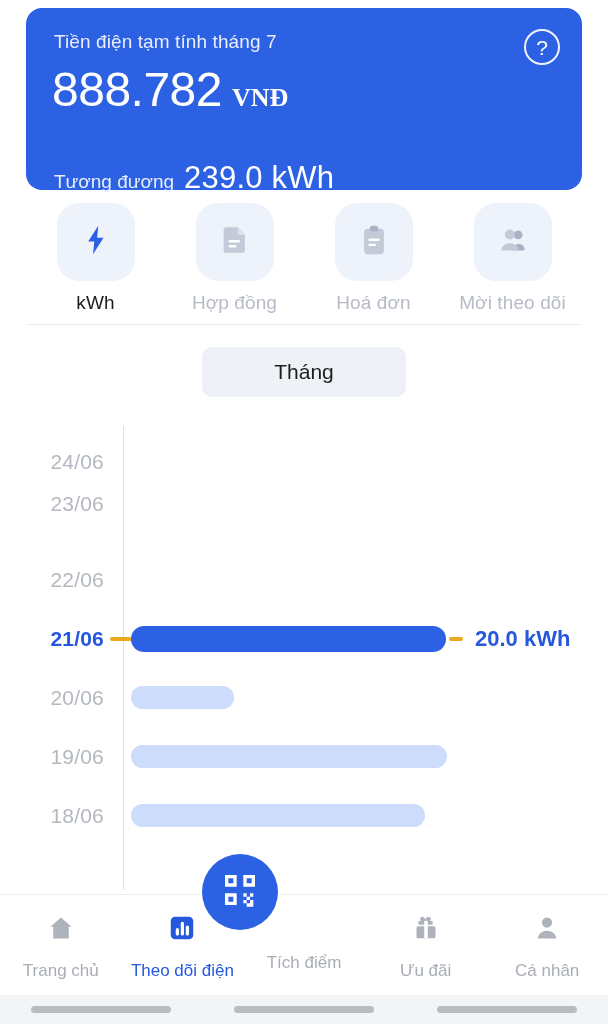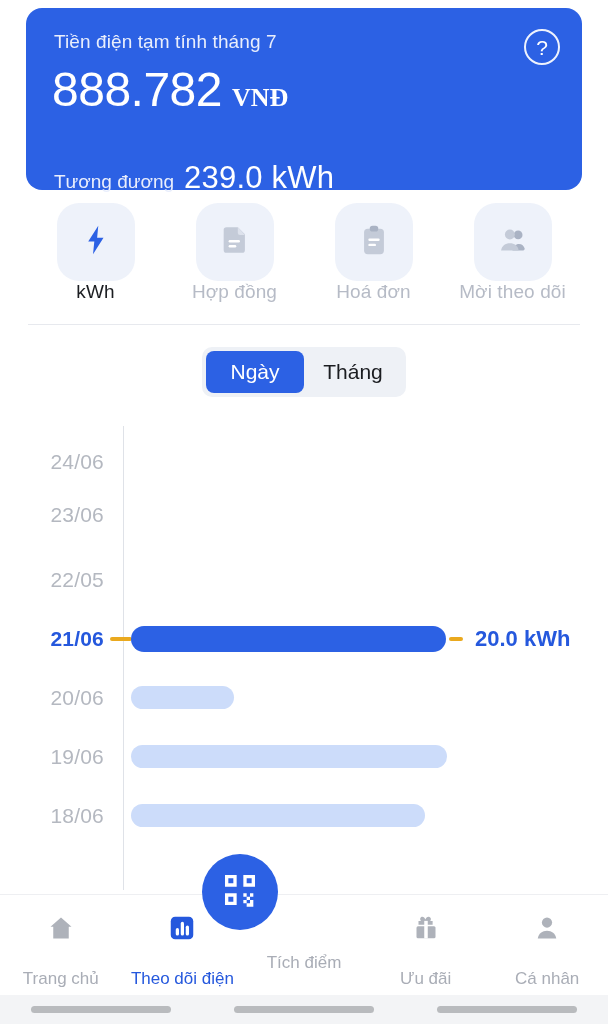--- a/index.html
+++ b/index.html
@@ -57,21 +57,21 @@
   .quick-item {
     width: 139px; display: flex; flex-direction: column; align-items: center;
     cursor: pointer;
   }
   .quick-tile {
     width: 78px; height: 78px; border-radius: 22px;
     background: #eef2fa;
     display: flex; align-items: center; justify-content: center;
   }
   .quick-label {
-    margin-top: 0; font-size: 19px; color: #b6bbc6; letter-spacing: .1px;
+    margin-top: 11px; font-size: 19px; color: #b6bbc6; letter-spacing: .1px;
   }
   .quick-item.active .quick-label { color: #1b1d21; }
 
   
   .divider {
     position: absolute; left: 28px; top: 324px;
     width: 552px; height: 1px; background: #e7e9ee;
   }
 
   
@@ -129,21 +129,21 @@
     width: 608px; height: 101px;
     background: #ffffff;
     border-top: 1px solid #eeeff2;
     display: flex; align-items: flex-start;
   }
   .nav-item {
     flex: 1; height: 101px; padding-top: 16px;
     display: flex; flex-direction: column; align-items: center; cursor: pointer;
   }
   .nav-icon { height: 34px; display: flex; align-items: center; justify-content: center; }
-  .nav-label { margin-top: 24px; font-size: 17px; color: #a9adb6; }
+  .nav-label { margin-top: 16px; font-size: 17px; color: #a9adb6; }
   .nav-item.active .nav-label { color: #2558dd; }
   .nav-item.center .nav-label { margin-top: 8px; }
   .fab {
     position: absolute; left: 50%; transform: translateX(-50%);
     bottom: 94px; width: 76px; height: 76px; border-radius: 50%;
     background: #2c61e4;
     display: flex; align-items: center; justify-content: center;
     cursor: pointer; z-index: 5;
   }
   .home-indicator {
@@ -223,37 +223,36 @@
         </span>
       </div>
       <div class="quick-label">Mời theo dõi</div>
     </div>
 
   </div>
 
   <div class="divider"></div>
 
   <div class="segment">
-    <button class="seg-btn active">Ngày</button>
     <button class="seg-btn">Tháng</button>
   </div>
 
   <div class="chart">
     <div class="chart-axis"></div>
 
     <div class="row" style="top:12px">
       <div class="row-label">24/06</div>
     </div>
 
-    <div class="row" style="top:65px">
+    <div class="row" style="top:54px">
       <div class="row-label">23/06</div>
     </div>
 
     <div class="row" style="top:130px">
-      <div class="row-label">22/05</div>
+      <div class="row-label">22/06</div>
     </div>
 
     <div class="row selected" style="top:189px">
       <div class="row-label">21/06</div>
       <div class="stub-left"></div>
       <div class="bar" style="width:315px"></div>
       <div class="stub-right" style="left:449px"></div>
       <div class="bar-value" style="left:475px">20.0 kWh</div>
     </div>
 

